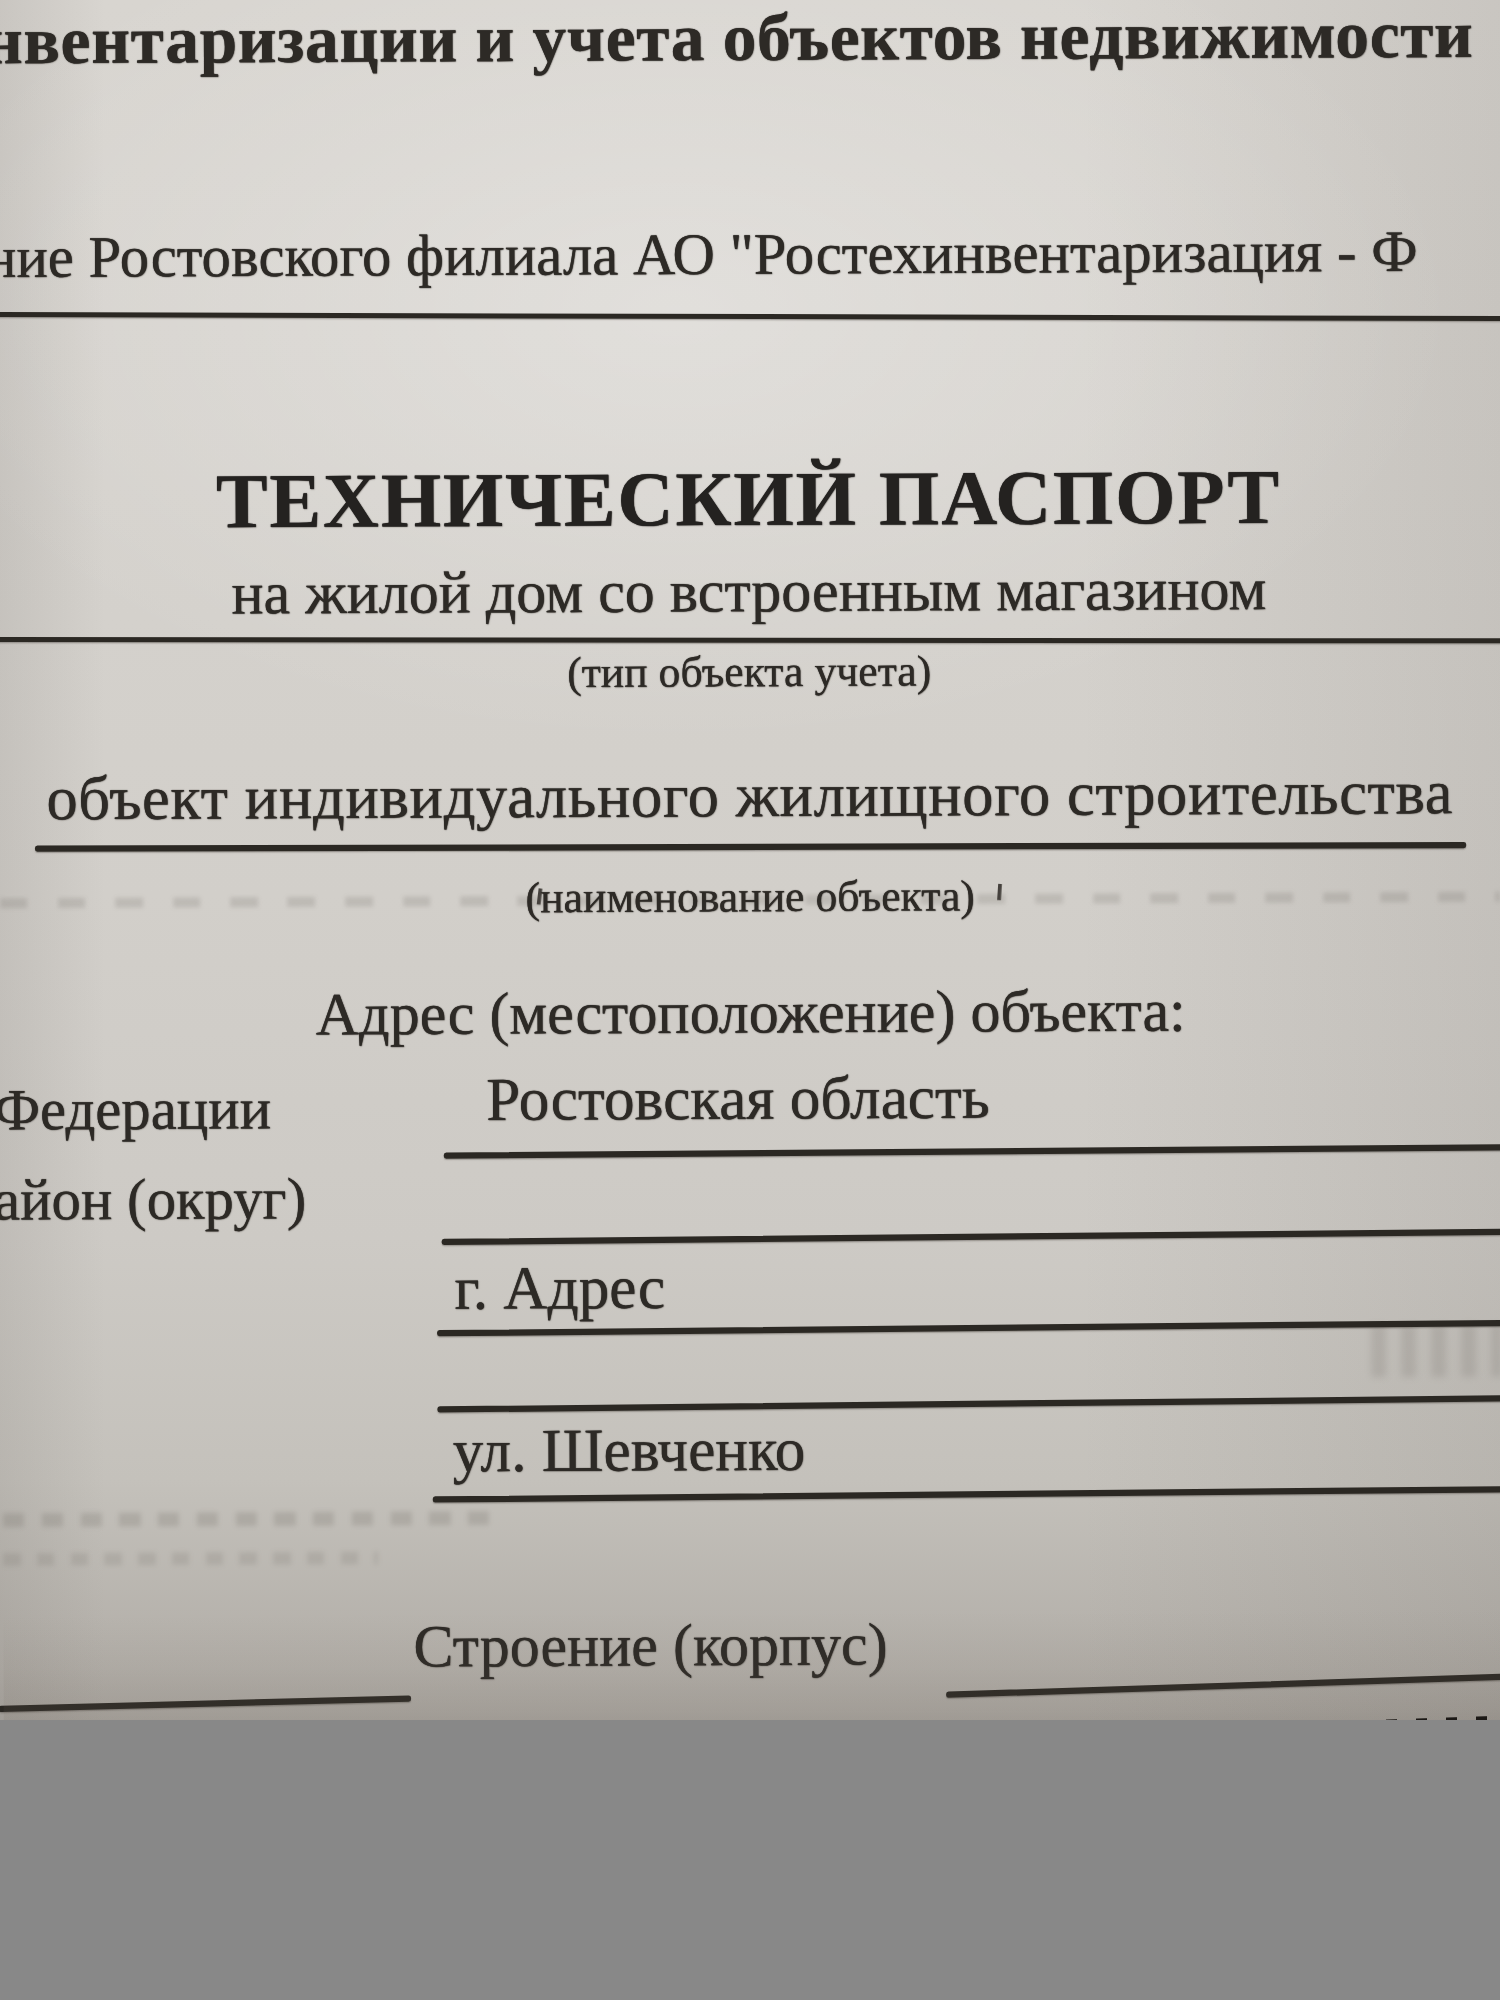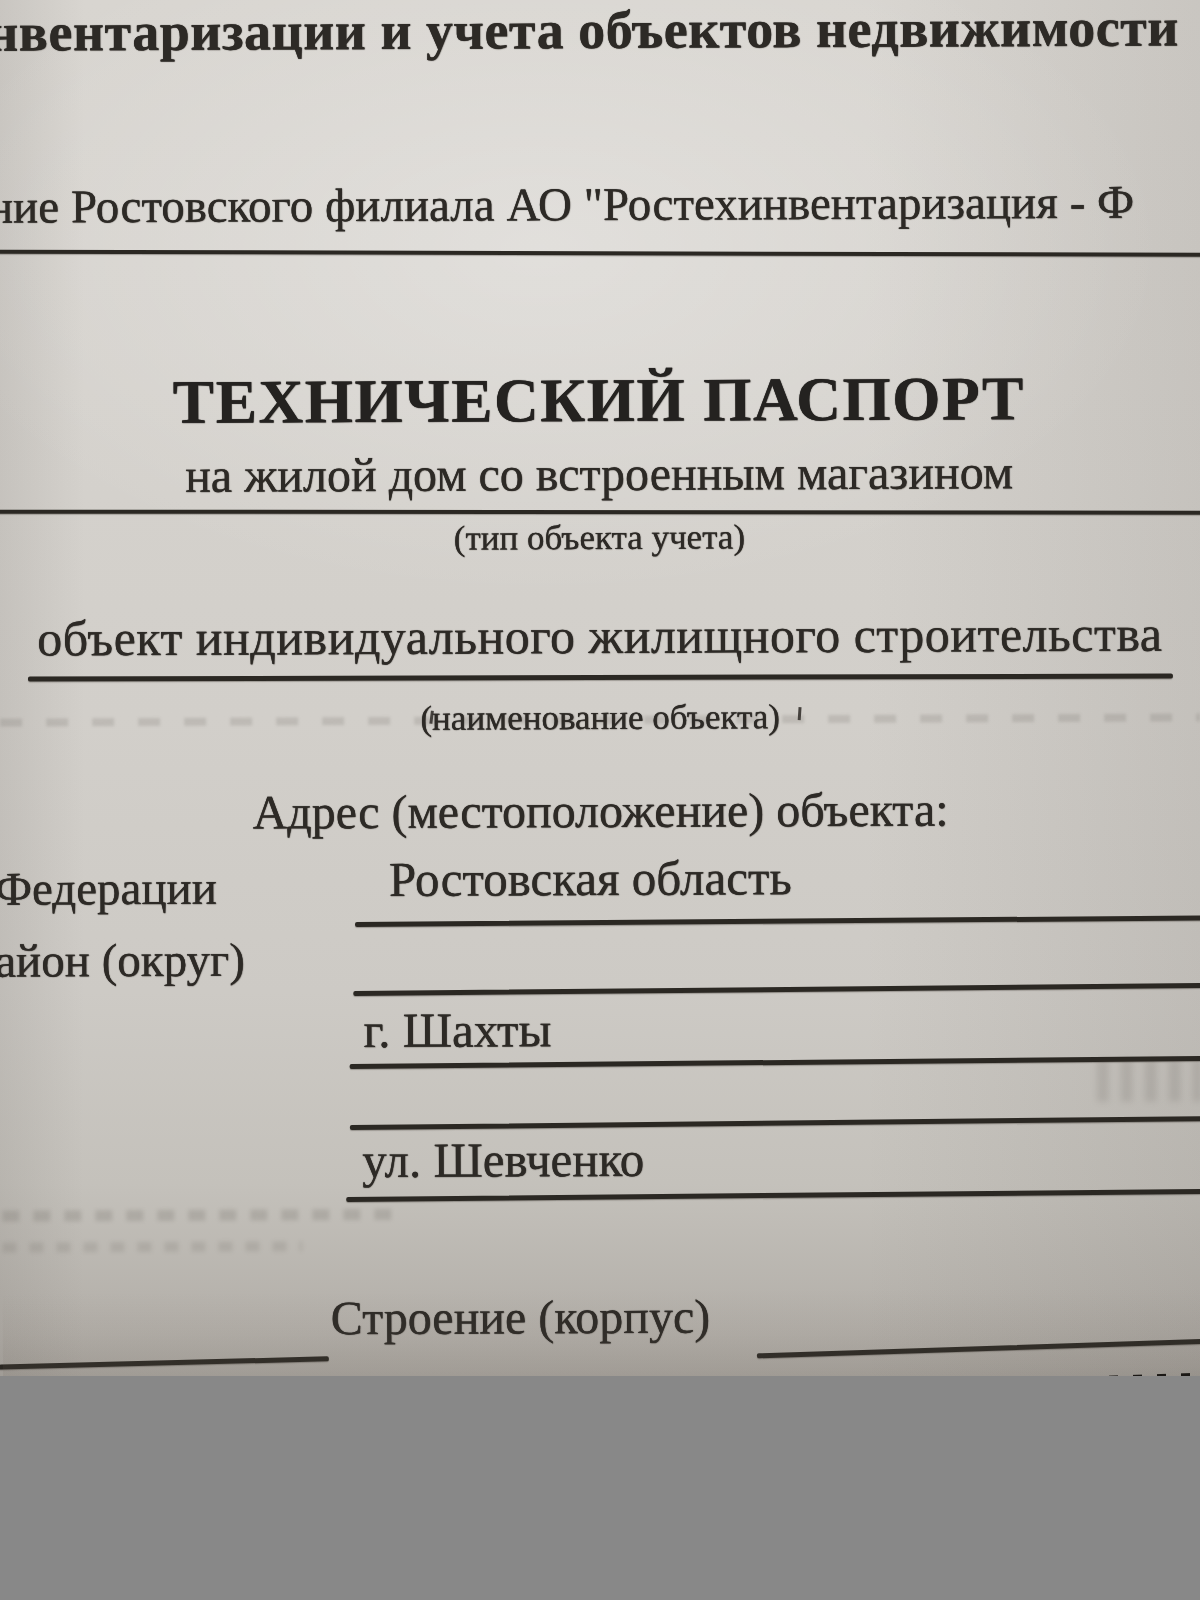--- a/index.html
+++ b/index.html
@@ -79,21 +79,21 @@
 
     <div class="txt center" style="top:786px;font-size:48px;">Адрес (местоположение) объекта:</div>
 
     <div class="txt" style="left:-6px;top:862px;font-size:47px;">Федерации</div>
     <div class="txt" style="left:388px;top:854px;font-size:49px;">Ростовская область</div>
     <div class="rule" style="left:354px;top:921px;width:856px;height:5px;transform:rotate(-.2deg);transform-origin:left center;"></div>
 
     <div class="txt" style="left:-6px;top:934px;font-size:47px;">айон (округ)</div>
     <div class="rule" style="left:352px;top:990px;width:858px;height:5px;transform:rotate(-.3deg);transform-origin:left center;"></div>
 
-    <div class="txt" style="left:362px;top:1005px;font-size:49px;">г. Шахты</div>
+    <div class="txt" style="left:362px;top:1005px;font-size:49px;">г. Адрес</div>
     <div class="rule" style="left:348px;top:1063px;width:862px;height:5px;transform:rotate(-.3deg);transform-origin:left center;"></div>
 
     <div class="rule" style="left:348px;top:1124px;width:862px;height:5px;transform:rotate(-.35deg);transform-origin:left center;"></div>
 
     <div class="txt" style="left:360px;top:1135px;font-size:49px;">ул. Шевченко</div>
     <div class="rule" style="left:344px;top:1196px;width:866px;height:5px;transform:rotate(-.3deg);transform-origin:left center;"></div>
 
     <div class="txt" style="left:328px;top:1292px;font-size:48px;">Строение (корпус)</div>
     <div class="rule" style="left:-4px;top:1362px;width:330px;height:5px;transform:rotate(-1.2deg);transform-origin:left center;"></div>
     <div class="rule" style="left:754px;top:1354px;width:460px;height:5px;transform:rotate(-1.6deg);transform-origin:left center;"></div>

